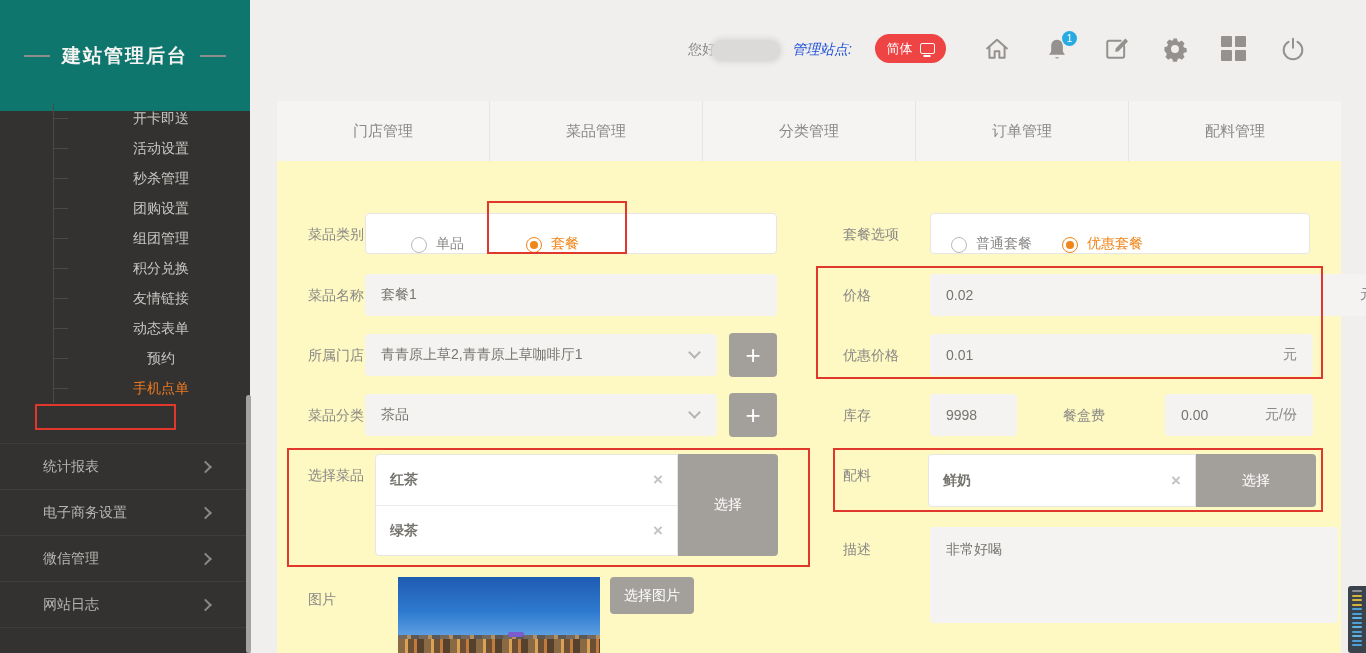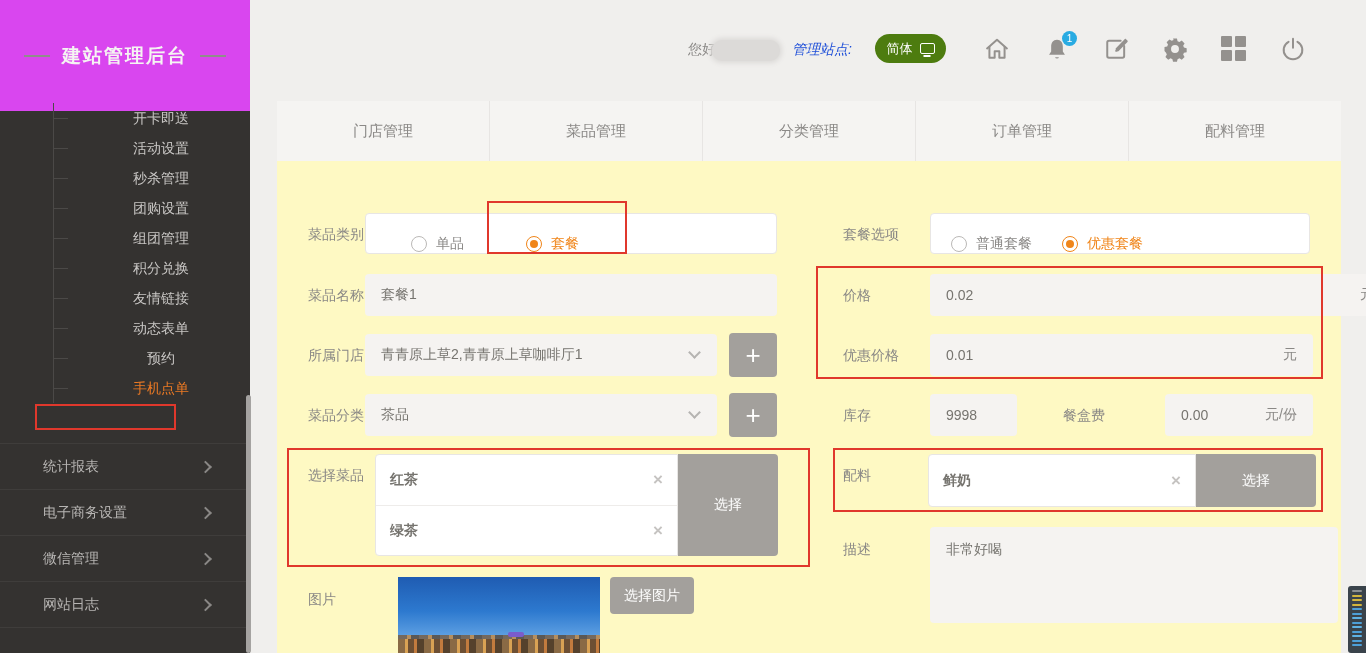--- a/index.html
+++ b/index.html
@@ -9,21 +9,21 @@
     background:#f0efed;
     font-family:"Liberation Sans","DejaVu Sans",sans-serif;
     color:#8a8886;
     font-size:14px;
   }
 
   
   .sidebar { position:absolute; left:0; top:0; width:250px; height:653px; background:#343230; }
   .logo-block {
     position:absolute; left:0; top:0; width:250px; height:111px;
-    background:#d946ef; display:flex; align-items:center; justify-content:center; gap:12px;
+    background:#0f766e; display:flex; align-items:center; justify-content:center; gap:12px;
   }
   .logo-dash { width:26px; height:2px; background:#8f8d8b; }
   .logo-text { color:#f5f4f2; font-size:19px; font-weight:bold; letter-spacing:2px; white-space:nowrap; }
 
   .tree { position:absolute; left:53px; top:103px; width:190px; border-left:1px solid #4b4947; list-style:none; }
   .tree li { position:relative; height:30px; line-height:30px; padding-left:25px; color:#c9c7c5; font-size:14px; cursor:pointer; white-space:nowrap;text-align:center; }
   .tree li::before { content:""; position:absolute; left:0; top:50%; width:14px; height:1px; background:#4b4947; }
   .tree li.active { color:#ed7a24; }
 
   .groups { position:absolute; left:0; top:443px; width:250px; }
@@ -37,21 +37,21 @@
     transform:translateY(-50%) rotate(45deg);
   }
   .side-scroll { position:absolute; right:-1px; top:395px; width:5px; height:258px; background:#a5a3a1; border-radius:3px; }
 
   
   .header { position:absolute; left:250px; top:0; width:1116px; height:101px; }
   .greeting { position:absolute; left:438px; top:41px; font-size:14px; color:#8a8886; }
   .user-redacted { position:absolute; left:462px; top:40px; width:68px; height:21px; background:#dcdad8; border-radius:10px; box-shadow:0 0 5px 2px #dcdad8; }
   .site-label { position:absolute; left:542px; top:41px; font-size:14px; color:#1d4ed8;font-style:italic; }
   .lang-pill {
-    position:absolute; left:625px; top:34px; width:71px; height:29px; background:#4d7c0f; border-radius:15px;
+    position:absolute; left:625px; top:34px; width:71px; height:29px; background:#ef4444; border-radius:15px;
     display:flex; align-items:center; justify-content:center; gap:7px; color:#fff; font-size:13px; cursor:pointer;
   }
   .monitor-icon { position:relative; width:15px; height:11px; border:1.5px solid #fff; border-radius:2px; }
   .monitor-icon::after { content:""; position:absolute; left:50%; bottom:-4px; transform:translateX(-50%); width:7px; height:2px; background:#fff; }
 
   .hicon { position:absolute; top:35px; width:28px; height:28px; cursor:pointer; }
   .hicon svg { width:28px; height:28px; stroke:#94918e; fill:none; stroke-width:1.7; stroke-linecap:round; stroke-linejoin:round; }
   .badge {
     position:absolute; top:-4px; right:-6px; width:15px; height:15px; background:#29abe2; border-radius:50%;
     color:#fff; font-size:10px; line-height:15px; text-align:center;
@@ -64,21 +64,21 @@
   .tabbar { position:absolute; left:0; top:0; width:1064px; height:60px; background:#f5f4f2; display:flex; }
   .tab { flex:1; display:flex; align-items:center; justify-content:center; font-size:15px; color:#8b8987; cursor:pointer; }
   .tab + .tab { border-left:1px solid #e7e5e3; }
 
   .flabel { position:absolute; font-size:14px; color:#8a8886; white-space:nowrap; }
 
   .white-box { position:absolute; background:#fff; border:1px solid #e8e6e4; border-radius:4px; }
   .grey-input { position:absolute; background:#f5f3f1; border-radius:4px; display:flex; align-items:center; padding:0 16px; color:#76746f; font-size:14px; }
   .grey-input .unit { margin-left:auto; color:#8a8886; }
 
-  .radio { display:inline-flex; align-items:center; gap:9px; font-size:14px; color:#8a8886; cursor:pointer;margin-top:20px; }
+  .radio { display:inline-flex; align-items:flex-end; gap:9px; font-size:14px; color:#8a8886; cursor:pointer;margin-top:20px; }
   .rdot { width:16px; height:16px; border-radius:50%; border:1px solid #bbb9b7; background:#fff; position:relative; }
   .radio.sel { color:#f08519; }
   .radio.sel .rdot { border-color:#f08519; }
   .radio.sel .rdot::after { content:""; position:absolute; left:3px; top:3px; width:8px; height:8px; border-radius:50%; background:#f08519; }
 
   .chev-down { position:absolute; right:18px; top:14px; width:9px; height:9px; border-right:2px solid #b5b3b1; border-bottom:2px solid #b5b3b1; transform:rotate(45deg); }
 
   .grey-btn { position:absolute; background:#a3a09c; border-radius:4px; color:#fff; display:flex; align-items:center; justify-content:center; font-size:14px; cursor:pointer; border:none; }
   .plus-btn { font-size:26px; font-weight:300; }
 

